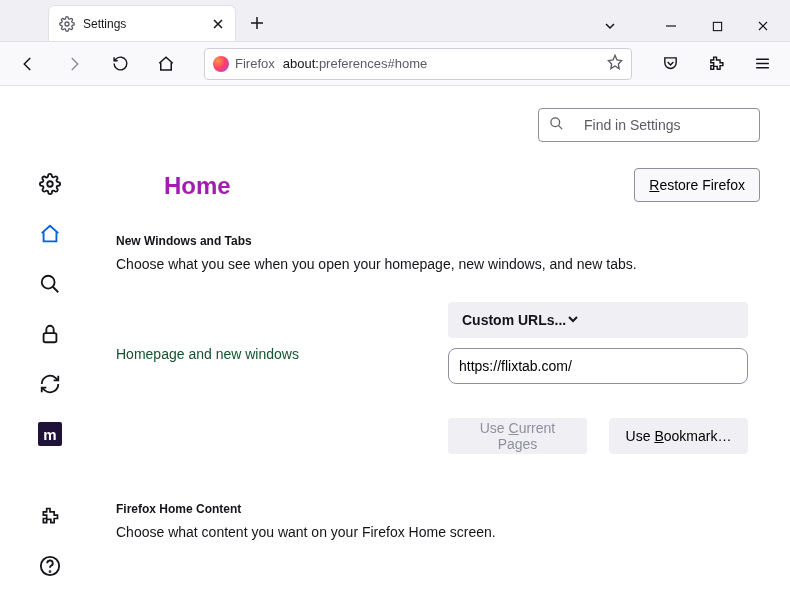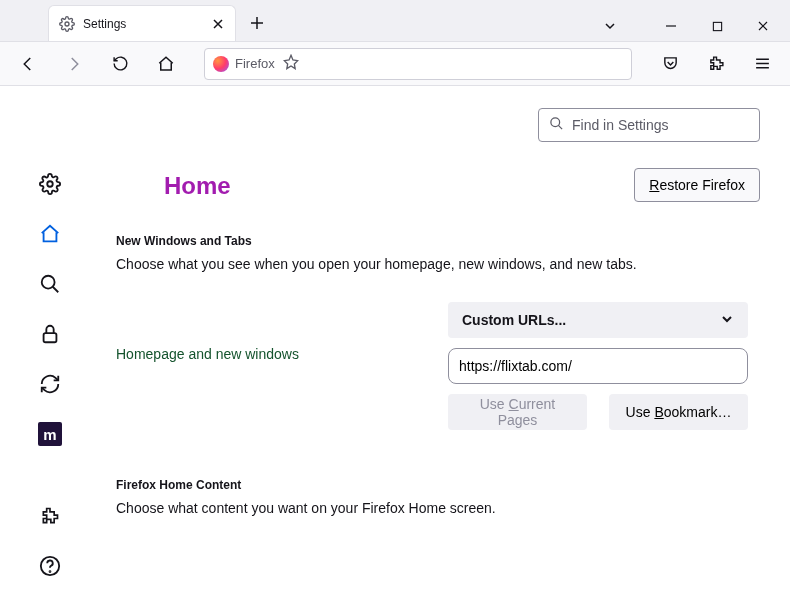--- a/index.html
+++ b/index.html
@@ -30,34 +30,34 @@
 
 .content { position: relative; display: flex; height: calc(598px - 86px); }
 .sidebar { width: 100px; display: flex; flex-direction: column; align-items: center; padding-top: 78px; gap: 10px; }
 .sidebar .sbitem { width: 40px; height: 40px; display: flex; align-items: center; justify-content: center; border-radius: 4px; }
 .sbitem.active svg { stroke: #0060df; fill: none; }
 .sbitem svg { stroke: #15141a; }
 .sb-bottom { margin-top: auto; margin-bottom: 12px; display:flex; flex-direction:column; gap:10px; align-items:center;}
 .m-icon { width: 24px; height: 24px; background: #20123a; color: #fff; font-weight: bold; font-size: 15px; display: flex; align-items: center; justify-content: center; border-radius: 2px; }
 
 .main { flex: 1; padding: 22px 30px 0 16px; position: relative; }
-.search-settings { position: absolute; top: 22px; right: 30px; width: 222px; height: 34px; border: 1px solid #8f8f9d; border-radius: 4px; display: flex; align-items: center; padding: 0 10px; gap: 8px; color: #5b5b66; font-size: 14px; }
+.search-settings { position: absolute; top: 22px; right: 30px; width: 222px; height: 34px; border: 1px solid #8f8f9d; border-radius: 4px; display: flex; align-items: center; padding: 0 10px; gap: 20px; color: #5b5b66; font-size: 14px; }
 .page-title { font-size: 24px; font-weight: 600; color: #a21caf; margin-top: 64px; margin-left: 48px; }
 .restore-btn { position: absolute; top: 82px; right: 30px; height: 34px; border: 1px solid #8f8f9d; border-radius: 4px; background: #f9f9fb; padding: 0 14px; font-size: 14px; display: flex; align-items: center; }
 .restore-btn .ul { text-decoration: underline; }
 
 .section-h2 { font-size: 12px; font-weight: 600; margin-top: 34px; color: #15141a; }
 .section-desc { font-size: 14px; color: #15141a; margin-top: 8px; }
 
 .row { display: flex; align-items: center; margin-top: 18px; }
 .row-label { width: 332px; font-size: 14px; color: #14532d; }
 .row-controls { flex: 1; display: flex; flex-direction: column; gap: 10px; }
-.dropdown { height: 36px; background: #f0f0f4; border-radius: 4px; display: flex; align-items: center; padding: 0 14px; justify-content: space-between; font-size: 14px; color: #15141a; font-weight: 600; width: 300px; }
+.dropdown { height: 36px; background: #f0f0f4; border-radius: 4px; display: flex; align-items: center; padding: 0 14px; justify-content: flex-start; font-size: 14px; color: #15141a; font-weight: 600; width: 300px; }
 .textinput { height: 36px; border: 1px solid #8f8f9d; border-radius: 8px; padding: 0 10px; font-size: 14px; width: 300px; background:#fff; }
-.btn-row { display: flex; gap: 22px; }
+.btn-row { display: flex; gap: 22px; margin-top: 24px; }
 .btn { height: 36px; border-radius: 4px; background: #f0f0f4; font-size: 14px; display: flex; align-items: center; padding: 0 14px; border:none; flex:1; justify-content:center; font-weight:500; }
 .btn.disabled { color: #8f8f9d; }
 .btn .ul { text-decoration: underline; }
 svg { fill: none; }
 </style>
 </head>
 <body>
 
 <div class="titlebar">
   <div class="tab">
@@ -125,20 +125,21 @@
       <svg width="18" height="18" viewBox="0 0 24 24" stroke="#15141a" stroke-width="2">
         <path d="M3 11l9-8 9 8"></path>
         <path d="M5 10v10h14V10"></path>
       </svg>
     </div>
   <div class="urlbar">
     <div class="urlbar-identity">
       <span class="ff-logo"></span>
       <span>Firefox</span>
     </div>
+    <div class="url-text"><span class="url-dark">about:</span><span>preferences#home</span></div>
     <span><svg width="16" height="16" viewBox="0 0 24 24" stroke="#5b5b66" stroke-width="2">
           <path d="M12 2l2.9 6.9L22 10l-5 4.9 1.2 7.1L12 18l-6.2 4L7 14.9 2 10l7.1-1.1z"></path>
         </svg></span>
   </div>
   <div class="tbbtn">
       <svg width="17" height="17" viewBox="0 0 24 24" stroke="#15141a" stroke-width="2">
         <path d="M4 4h16v7a8 8 0 0 1-16 0z"></path>
         <path d="M8 10l4 4 4-4"></path>
       </svg>
     </div>

